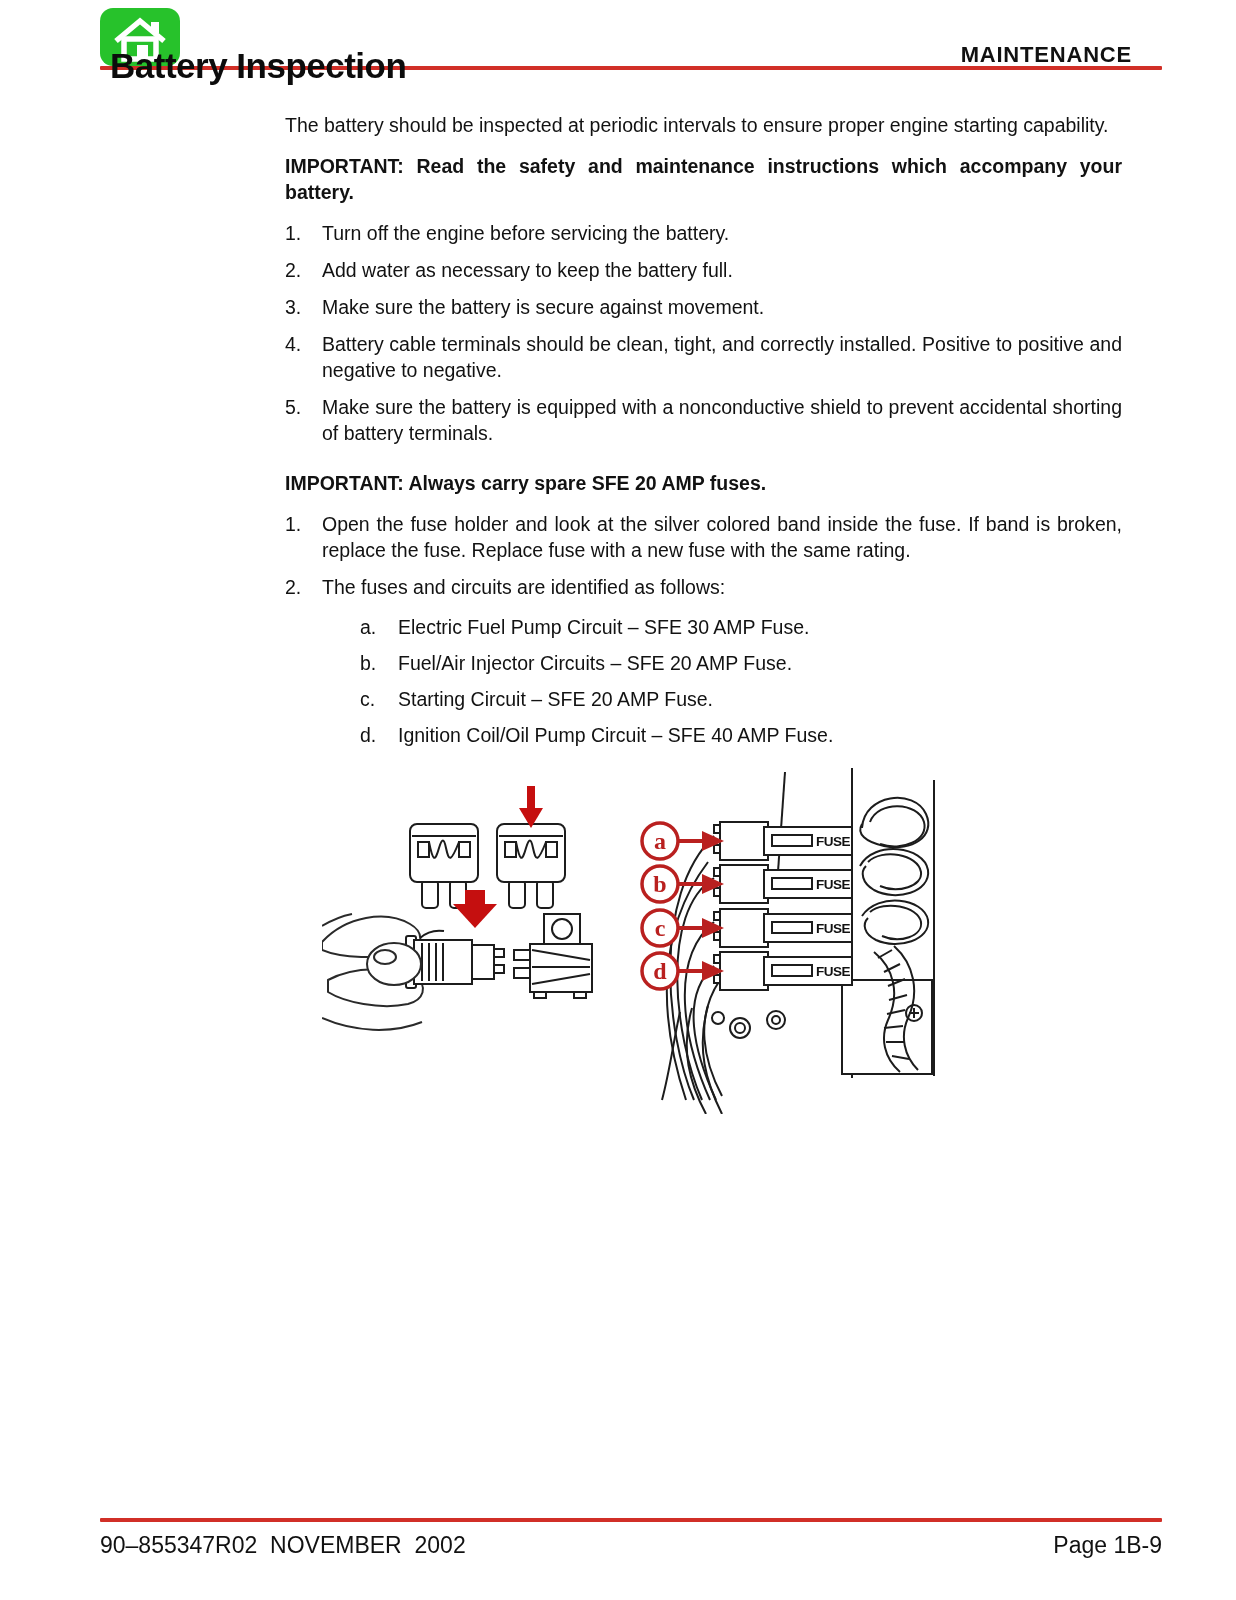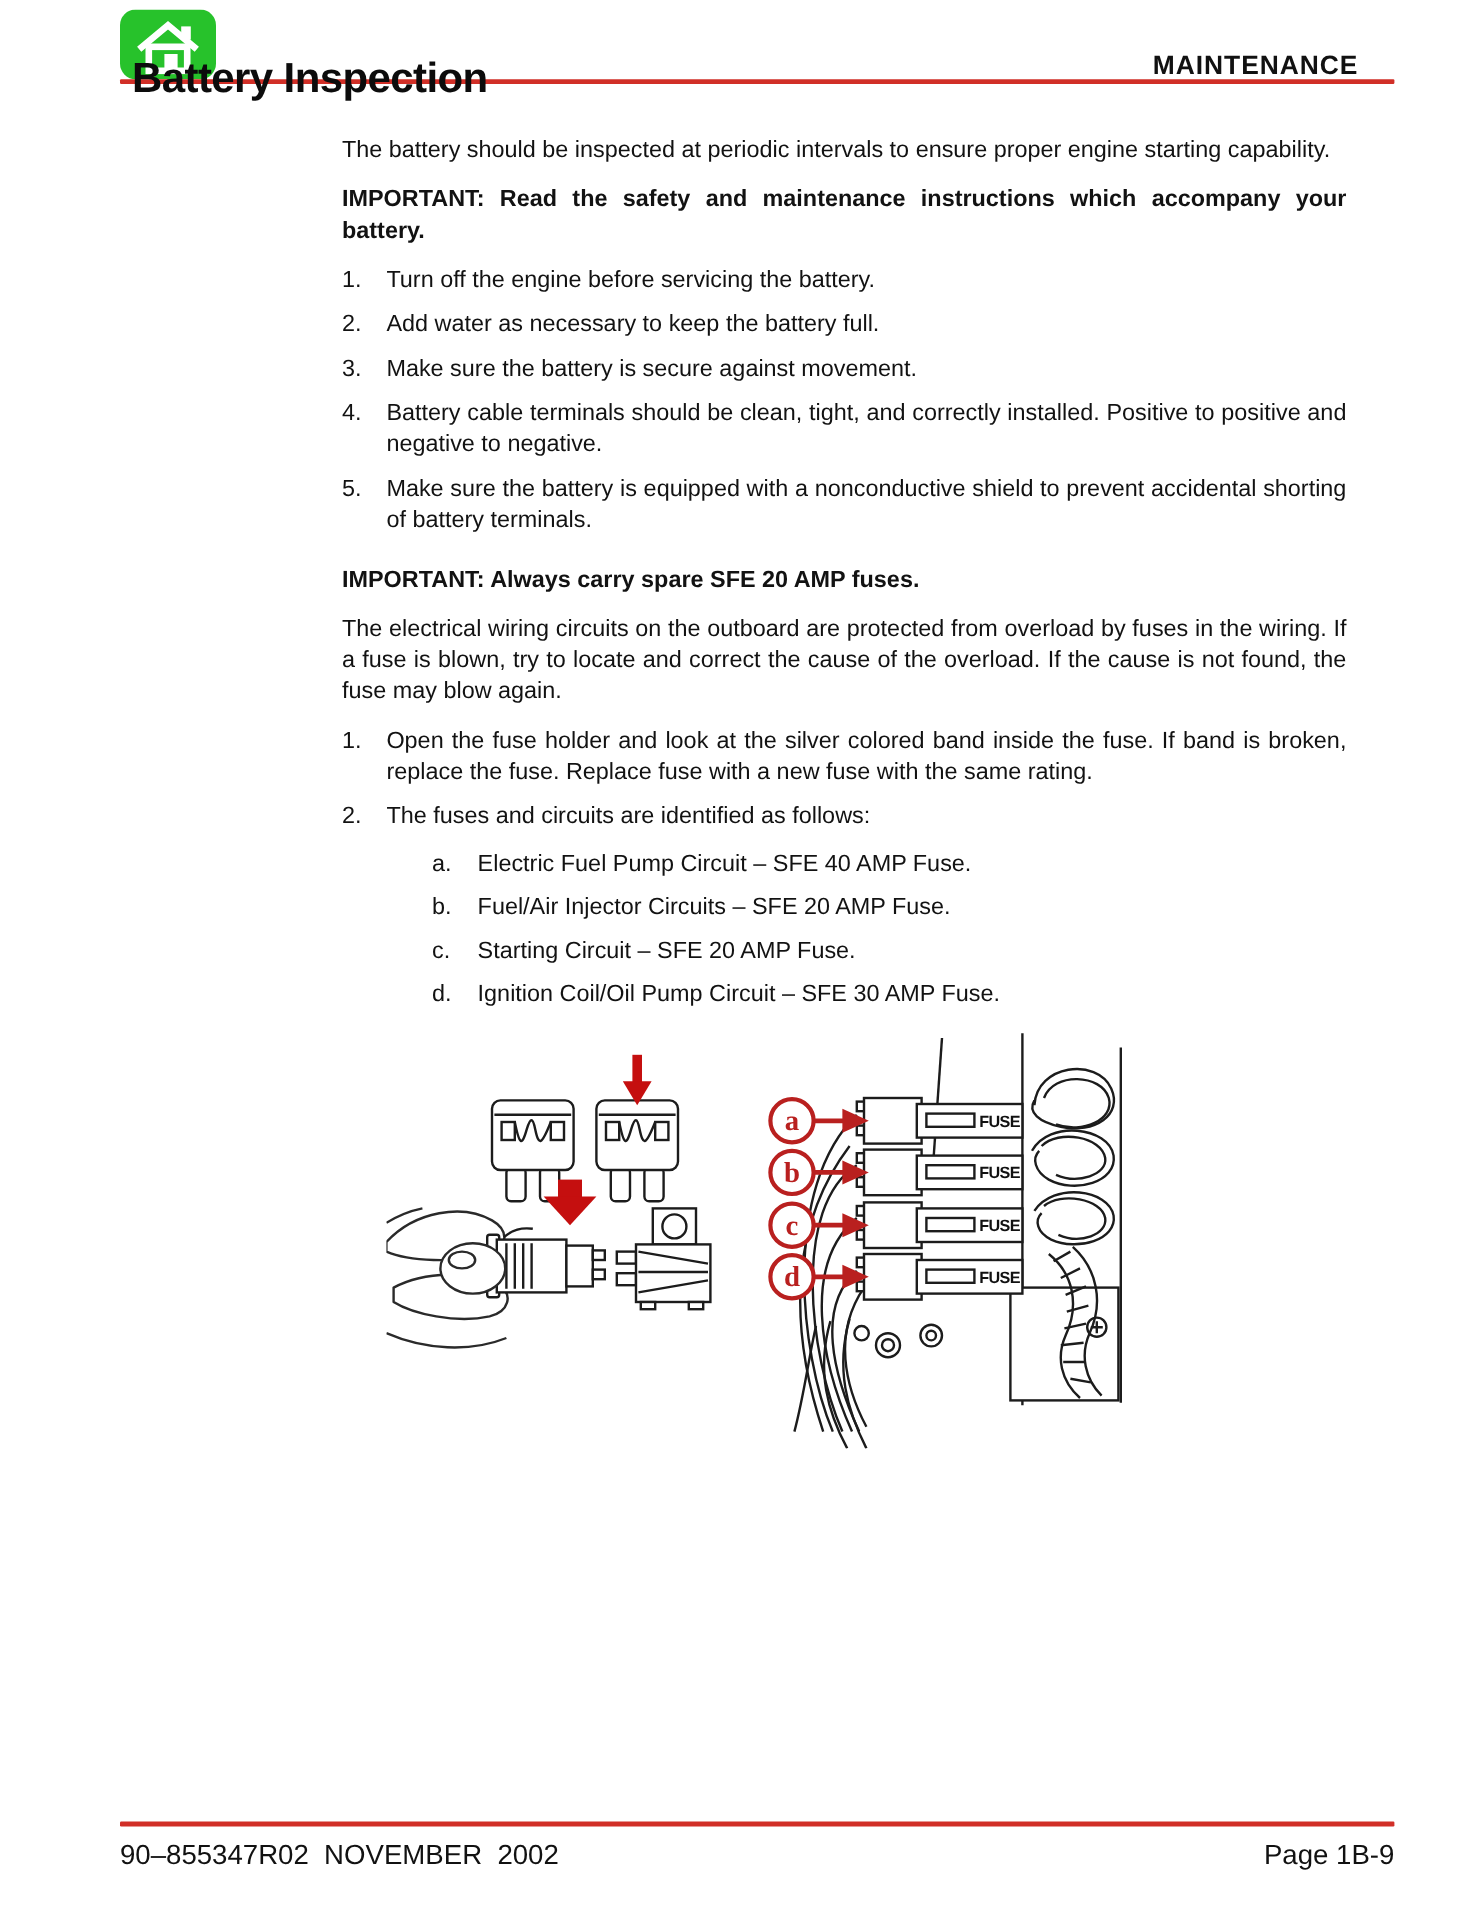--- a/index.html
+++ b/index.html
@@ -108,47 +108,46 @@
       </div>
       <div class="row">
         <span class="num">5.</span>
         <span class="txt">Make sure the battery is equipped with a nonconductive shield to prevent accidental shorting of battery terminals.</span>
       </div>
     </div>
 
 
     <div class="content second">
       <p class="imp">IMPORTANT: Always carry spare SFE 20 AMP fuses.</p>
-      <p>The electrical wiring circuits on the outboard are protected from overload by fuses in the wiring. If a fuse is blown, try to locate and correct the cause of the overload. If the cause is not found, the fuse may blow again.</p>
 
       <div class="row">
         <span class="num">1.</span>
         <span class="txt">Open the fuse holder and look at the silver colored band inside the fuse. If band is broken, replace the fuse. Replace fuse with a new fuse with the same rating.</span>
       </div>
       <div class="row">
         <span class="num">2.</span>
         <span class="txt">The fuses and circuits are identified as follows:</span>
       </div>
 
       <div class="subrows">
         <div class="row">
           <span class="num">a.</span>
-          <span class="txt">Electric Fuel Pump Circuit – SFE 40 AMP Fuse.</span>
+          <span class="txt">Electric Fuel Pump Circuit – SFE 30 AMP Fuse.</span>
         </div>
         <div class="row">
           <span class="num">b.</span>
           <span class="txt">Fuel/Air Injector Circuits – SFE 20 AMP Fuse.</span>
         </div>
         <div class="row">
           <span class="num">c.</span>
           <span class="txt">Starting Circuit – SFE 20 AMP Fuse.</span>
         </div>
         <div class="row">
           <span class="num">d.</span>
-          <span class="txt">Ignition Coil/Oil Pump Circuit – SFE 30 AMP Fuse.</span>
+          <span class="txt">Ignition Coil/Oil Pump Circuit – SFE 40 AMP Fuse.</span>
         </div>
       </div>
     </div>
 
     <figure class="diagram">
       <svg width="624" height="348" viewBox="0 0 624 348">
 
         <g stroke="#1c1c1c" stroke-width="2" fill="none">
 
           <path d="M463,6 L455,120"></path>

